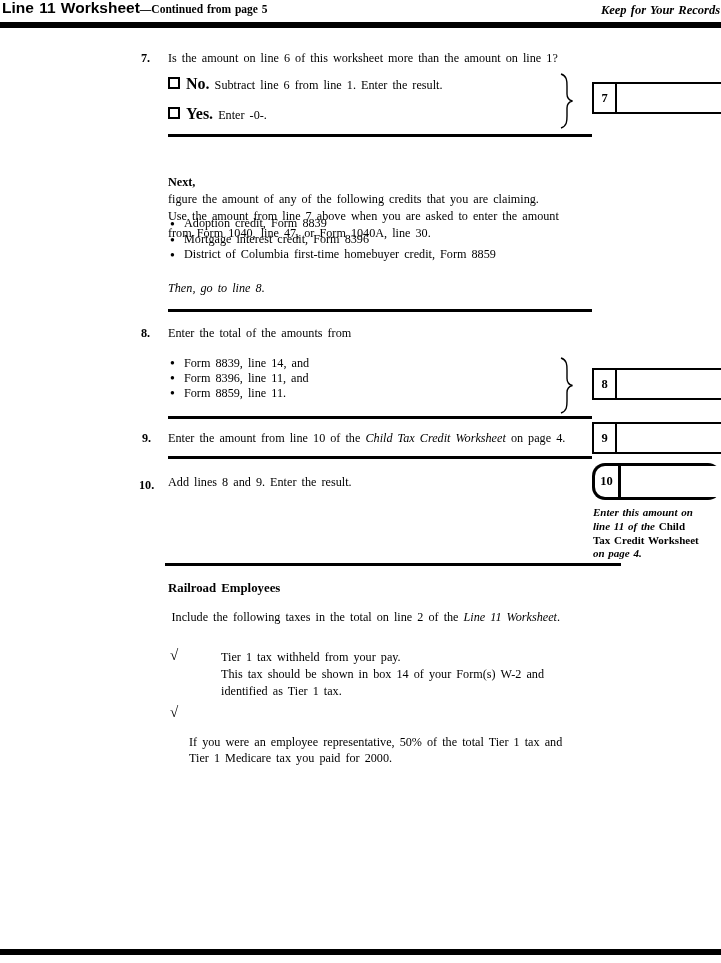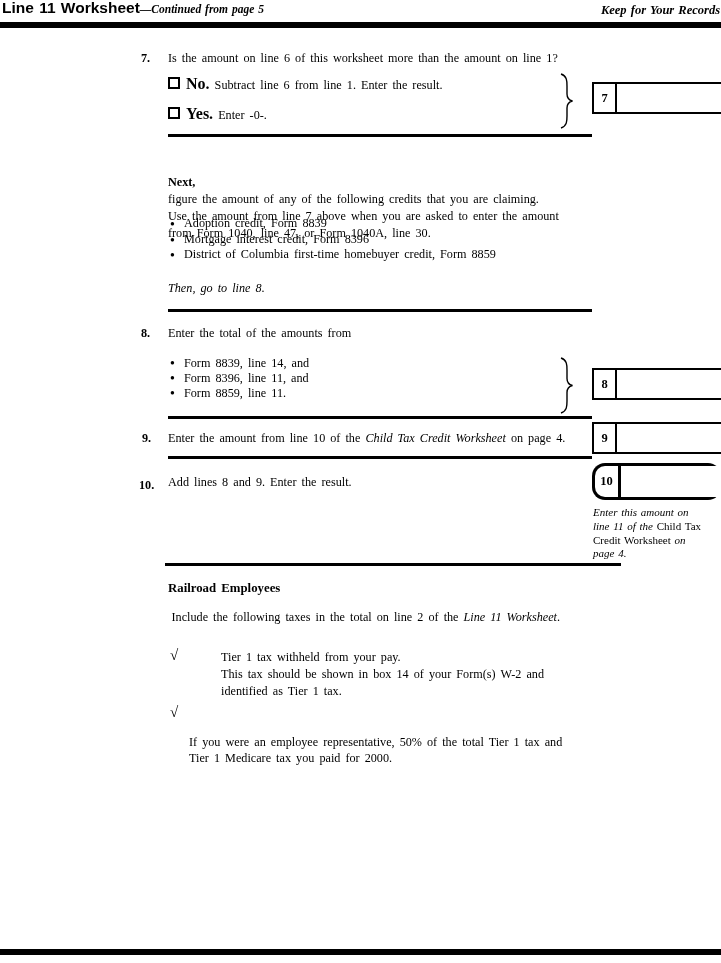--- a/index.html
+++ b/index.html
@@ -8,21 +8,21 @@
     font-family:"Liberation Serif", serif;font-size:12.2px;line-height:15px;
     word-spacing:2px;overflow:hidden;
   }
   .abs{position:absolute;}
   .b{font-weight:bold;}
   .i{font-style:italic;}
   .prelines{white-space:pre-line;}
 
   
   .hdr-title{left:2px;top:0;font-family:"Liberation Sans",sans-serif;font-weight:bold;font-size:15.5px;word-spacing:1px;}
-  .hdr-suffix{font-family:"Liberation Serif",serif;font-style:italic;font-size:11.5px;font-weight:bold;}
+  .hdr-suffix{font-family:"Liberation Serif",serif;font-size:11.5px;font-weight:bold;}
   .hdr-right{right:1px;top:3px;font-weight:bold;font-style:italic;font-size:12.5px;word-spacing:1px;margin-left:26px;}
   .rule-bar{left:0;width:721px;height:6px;background:#000;}
 
   
   .sep{position:absolute;height:3px;background:#000;}
 
   
   .itemnum{font-weight:bold;}
 
   
@@ -36,21 +36,21 @@
   .thickbox{border-width:3px;}
   .thickbox .lbl{border-right-width:3px;width:23px;}
 
   
   .dotlist .row{display:flex;}
   .dotlist .dot{width:14px;font-size:8px;line-height:inherit;flex:0 0 14px;}
   .brace-svg{position:absolute;}
 
   .checkmark{font-size:15px;font-style:italic;line-height:1;}
 
-  .margin-note{font-style:italic;font-size:11px;line-height:13.8px;word-spacing:1px;}
+  .margin-note{font-style:italic;font-size:11px;line-height:13.8px;word-spacing:1px;font-weight:bold;}
   .margin-note .roman{font-style:normal;}
 </style>
 </head>
 <body>
 
 <div class="abs hdr-title">
   <span>Line 11 Worksheet</span><span class="hdr-suffix">—Continued from page 5</span>
 </div>
 <div class="abs hdr-right">Keep for Your Records</div>
 <div class="abs rule-bar" style="top:22px;"></div>

